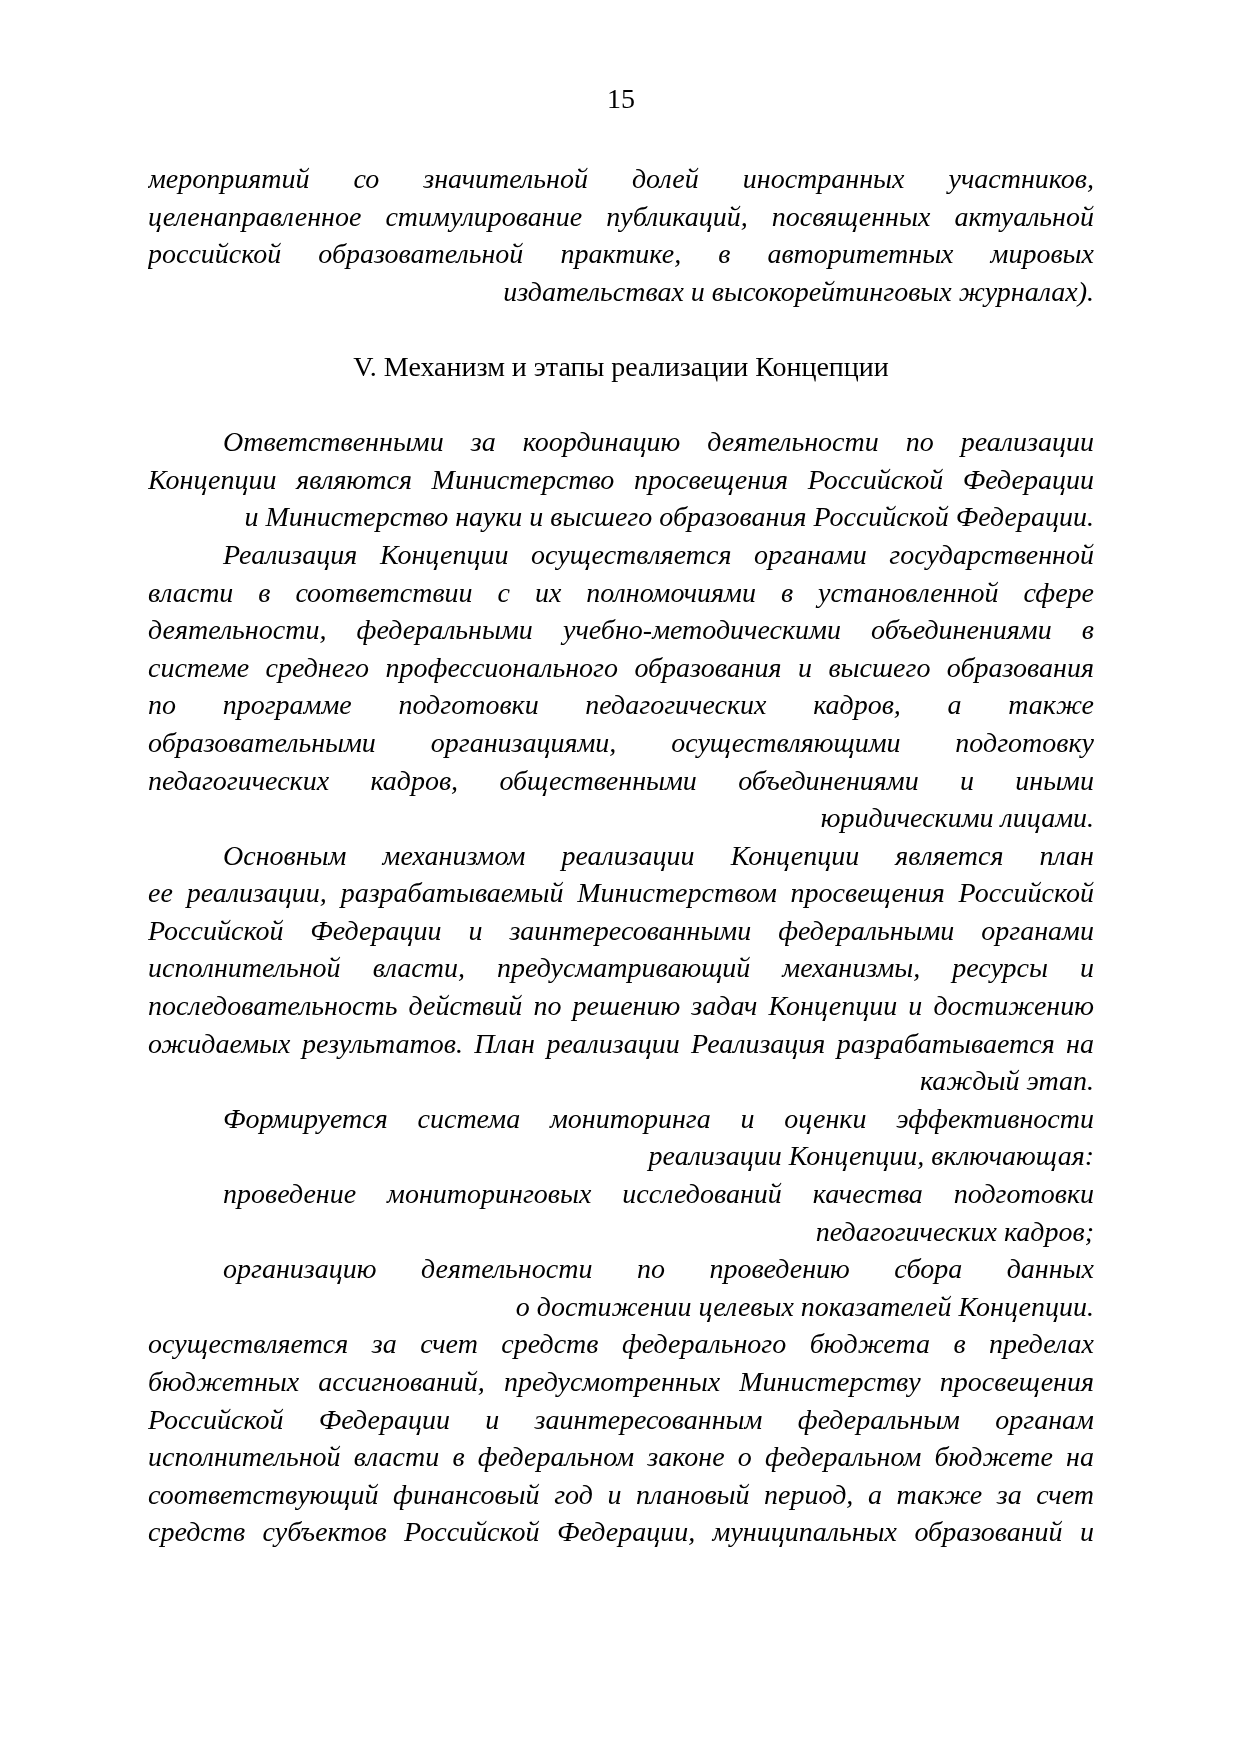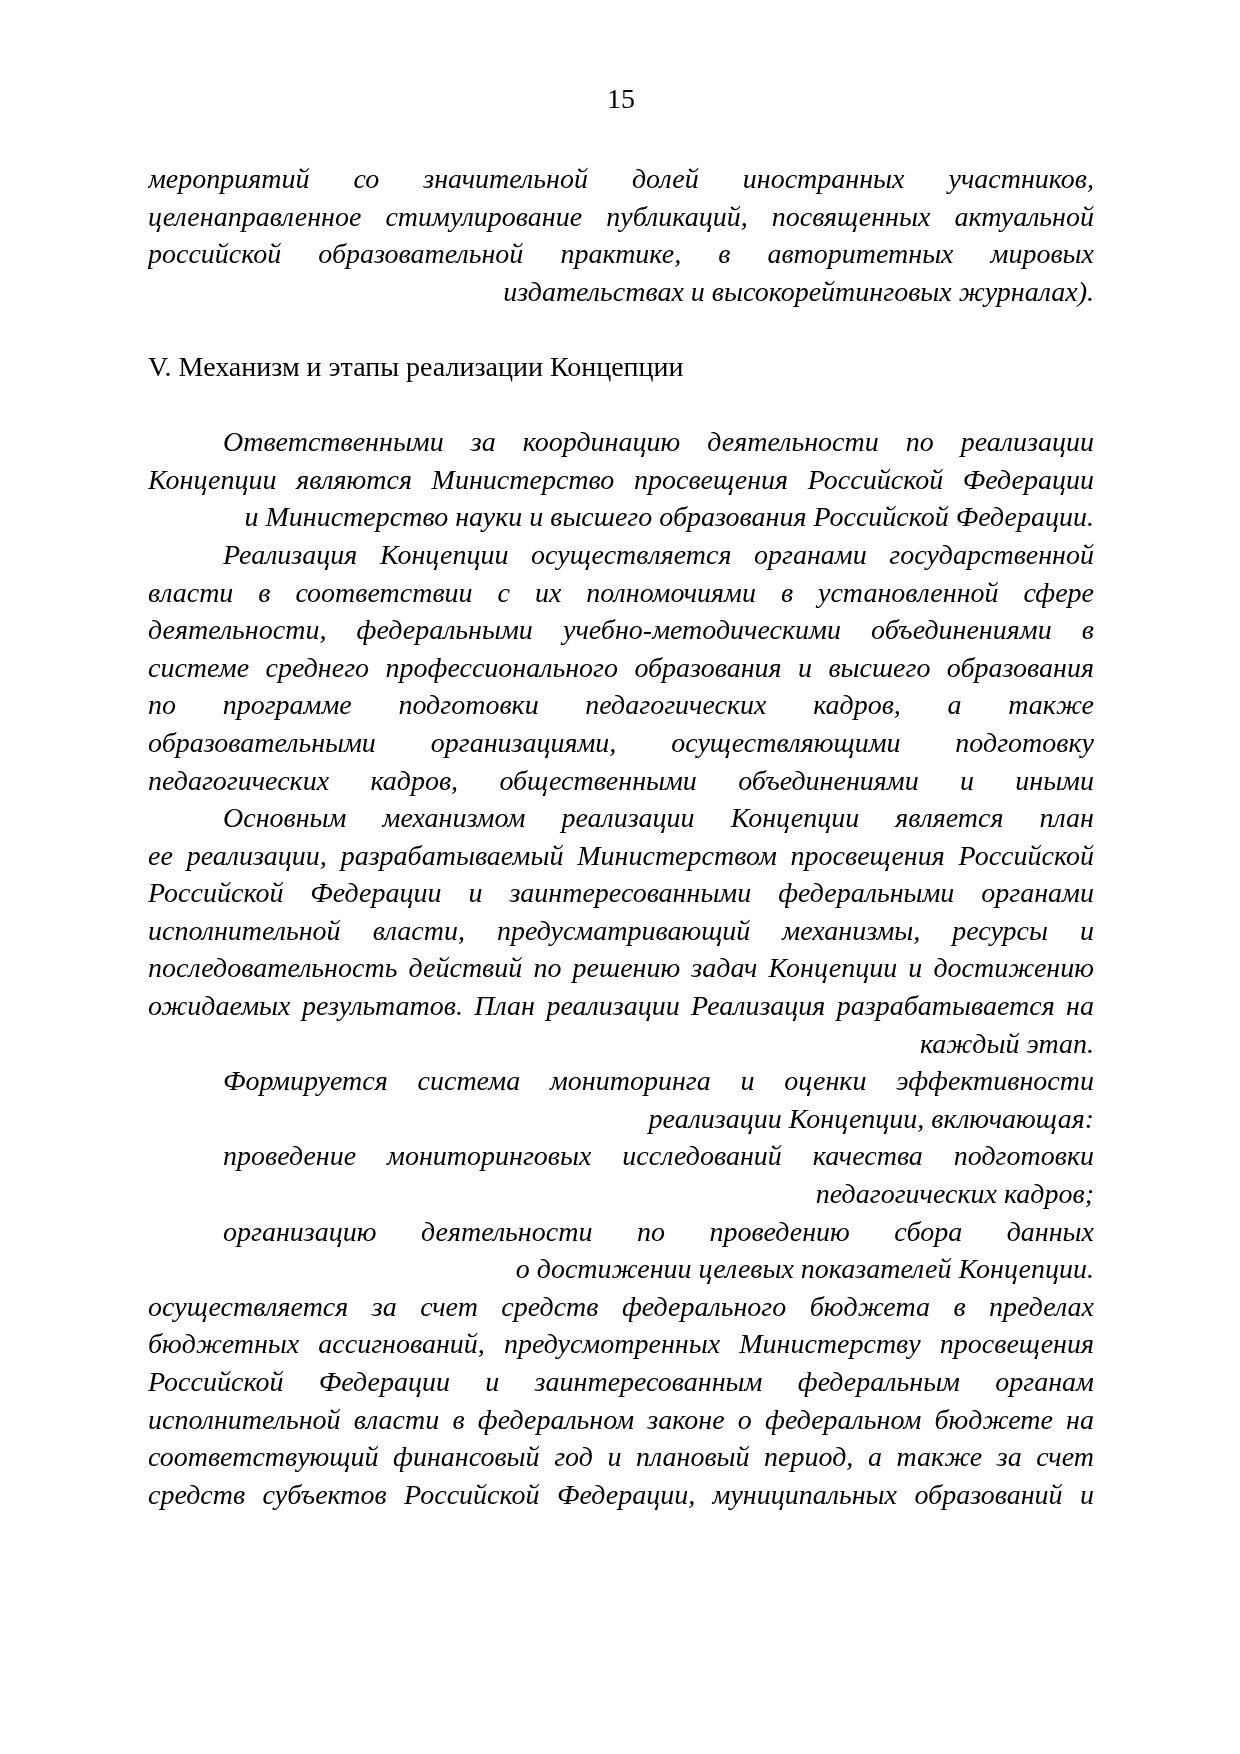--- a/index.html
+++ b/index.html
@@ -24,21 +24,21 @@
     line-height: 38px;
     text-align: center;
   }
   .top-spacer {
     height: 42px;
   }
   .heading {
     height: 37.6px;
     line-height: 37.6px;
     margin: 37.6px 0;
-    text-align: left;
+    text-align: center;
     white-space: nowrap;
   }
   .paragraph {
     margin: 0;
     font-style: italic;
   }
   .line {
     height: 37.6px;
     line-height: 37.6px;
     overflow: hidden;
@@ -74,20 +74,21 @@
         <div class="line last">и Министерство науки и высшего образования Российской Федерации.</div>
       </div>
       <div class="paragraph">
         <div class="line j ind">Реализация Концепции осуществляется органами государственной</div>
         <div class="line j">власти в соответствии с их полномочиями в установленной сфере</div>
         <div class="line j">деятельности, федеральными учебно-методическими объединениями в</div>
         <div class="line j">системе среднего профессионального образования  и высшего образования</div>
         <div class="line j">по программе подготовки педагогических кадров, а также</div>
         <div class="line j">образовательными организациями, осуществляющими подготовку</div>
         <div class="line j">педагогических кадров, общественными объединениями и иными</div>
+        <div class="line last">юридическими лицами.</div>
       </div>
       <div class="paragraph">
         <div class="line j ind">Основным механизмом реализации Концепции является план</div>
         <div class="line j">ее реализации, разрабатываемый Министерством просвещения Российской</div>
         <div class="line j">Российской Федерации и заинтересованными федеральными органами</div>
         <div class="line j">исполнительной власти, предусматривающий механизмы, ресурсы и</div>
         <div class="line j">последовательность действий по решению задач Концепции и достижению</div>
         <div class="line j">ожидаемых результатов. План реализации Реализация разрабатывается на</div>
         <div class="line last">каждый этап.</div>
       </div>

